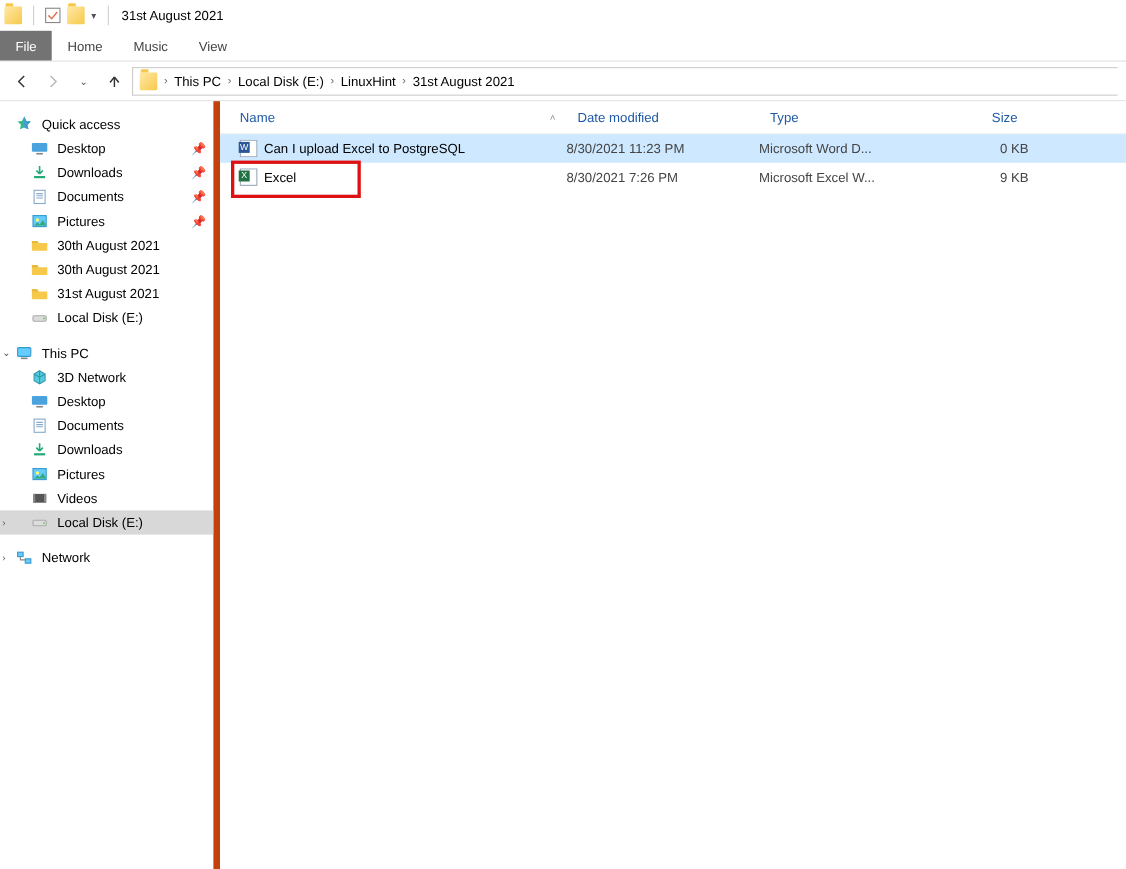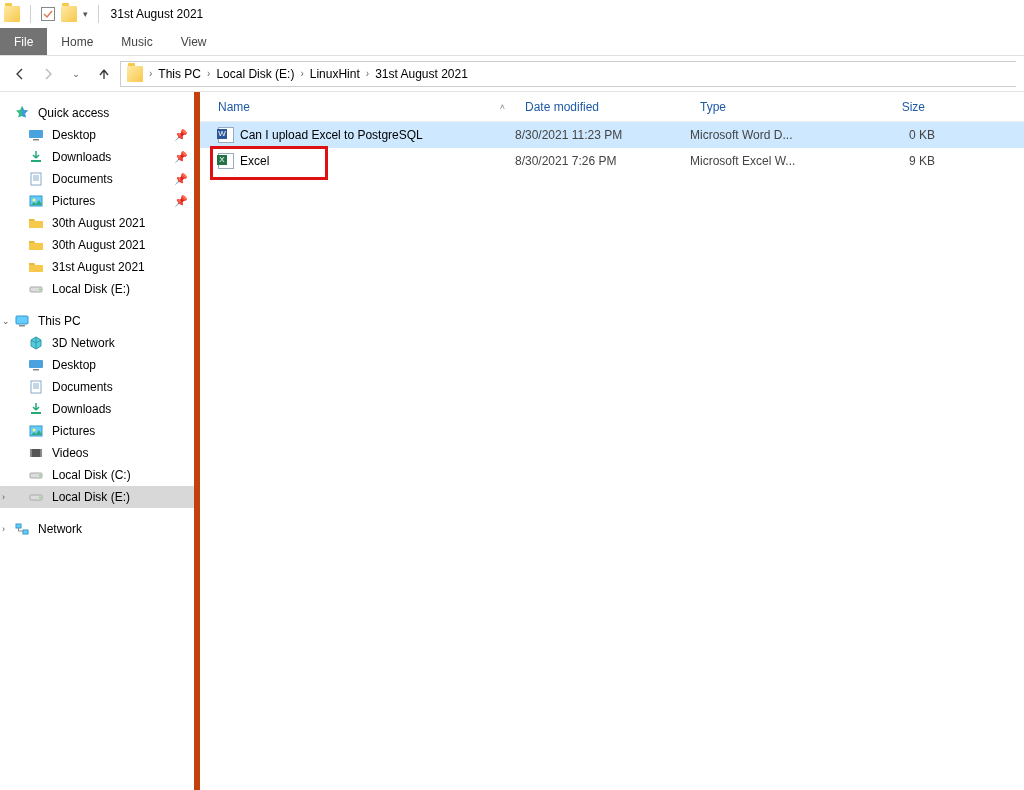--- a/index.html
+++ b/index.html
@@ -295,29 +295,20 @@
           <div class="side-item">
             <span class="ico">
               <svg viewBox="0 0 16 16">
                 <rect x="2" y="4" width="12" height="8" fill="#555"></rect>
                 <rect x="2" y="4" width="2" height="8" fill="#888"></rect>
                 <rect x="12" y="4" width="2" height="8" fill="#888"></rect>
               </svg>
             </span>
             <span>Videos</span>
           </div>
-          <div class="side-item">
-            <span class="ico">
-              <svg viewBox="0 0 16 16">
-                <rect x="2" y="6" width="12" height="5" rx="1" fill="#ddd" stroke="#aaa"></rect>
-                <circle cx="12" cy="8.5" r="0.8" fill="#5c5"></circle>
-              </svg>
-            </span>
-            <span>Local Disk (C:)</span>
-          </div>
           <div class="side-item selected">
             <span class="exp">›</span>
             <span class="ico">
               <svg viewBox="0 0 16 16">
                 <rect x="2" y="6" width="12" height="5" rx="1" fill="#ddd" stroke="#aaa"></rect>
                 <circle cx="12" cy="8.5" r="0.8" fill="#5c5"></circle>
               </svg>
             </span>
             <span>Local Disk (E:)</span>
           </div>

